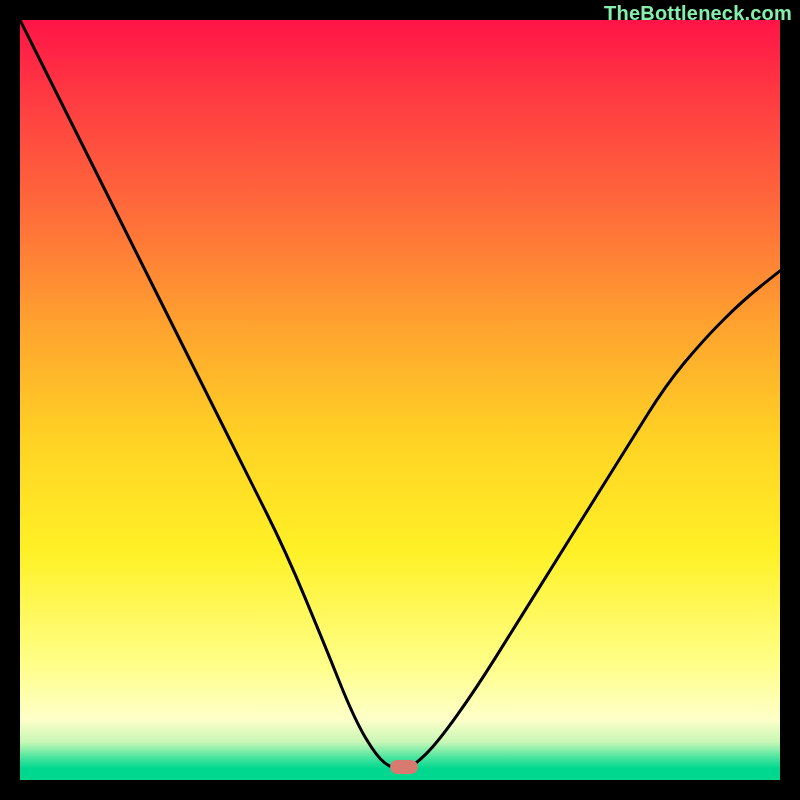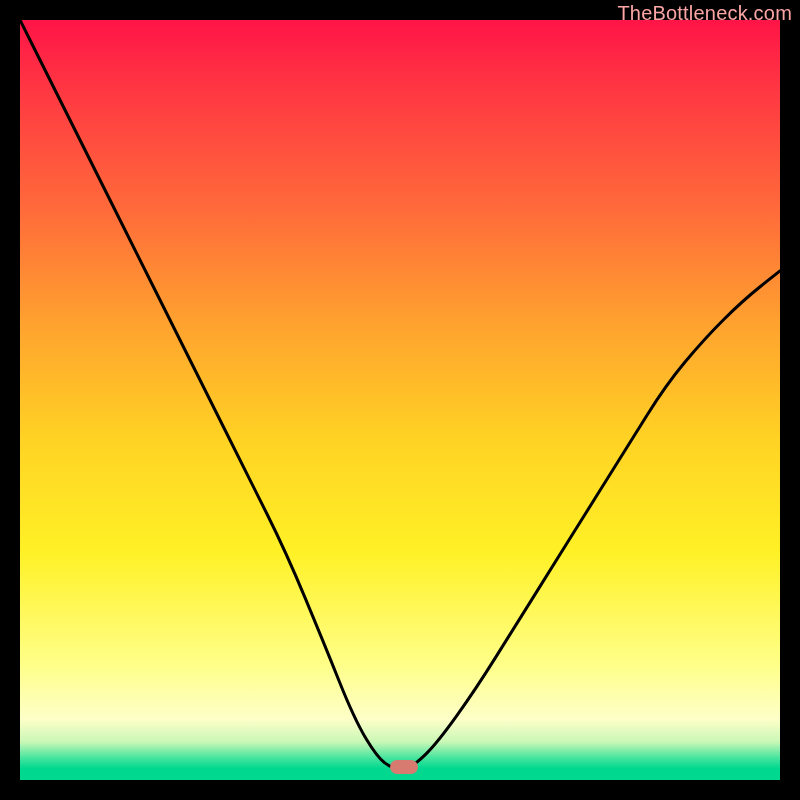--- a/index.html
+++ b/index.html
@@ -62,22 +62,22 @@
     border-radius: 7px;
     background: #d77a6f;
     transform: translate(-50%, -50%);
   }
   .watermark {
     position: absolute;
     top: 2px;
     right: 8px;
     font-family: Arial, Helvetica, sans-serif;
     font-size: 20px;
-    font-weight: 400;
-    color: #fca5a5;
+    font-weight: 700;
+    color: #86efac;
     letter-spacing: 0.2px;
     user-select: none;
   }
 </style>
 </head>
 <body>
 
 <div class="frame">
   <div class="watermark">TheBottleneck.com</div>
   <div class="plot-area">

